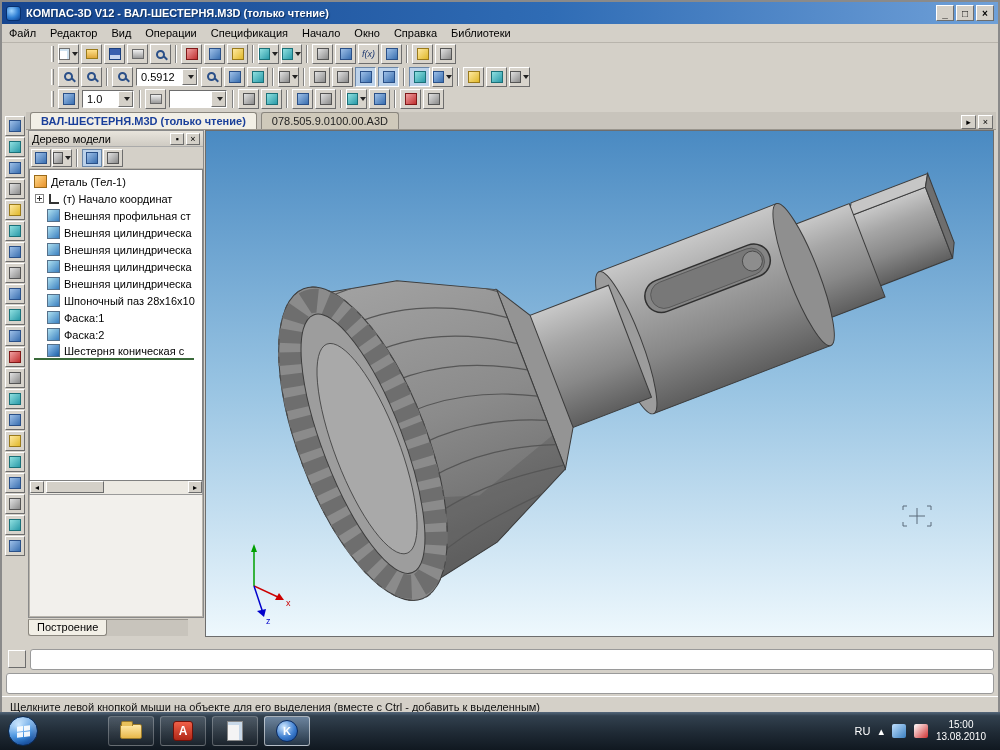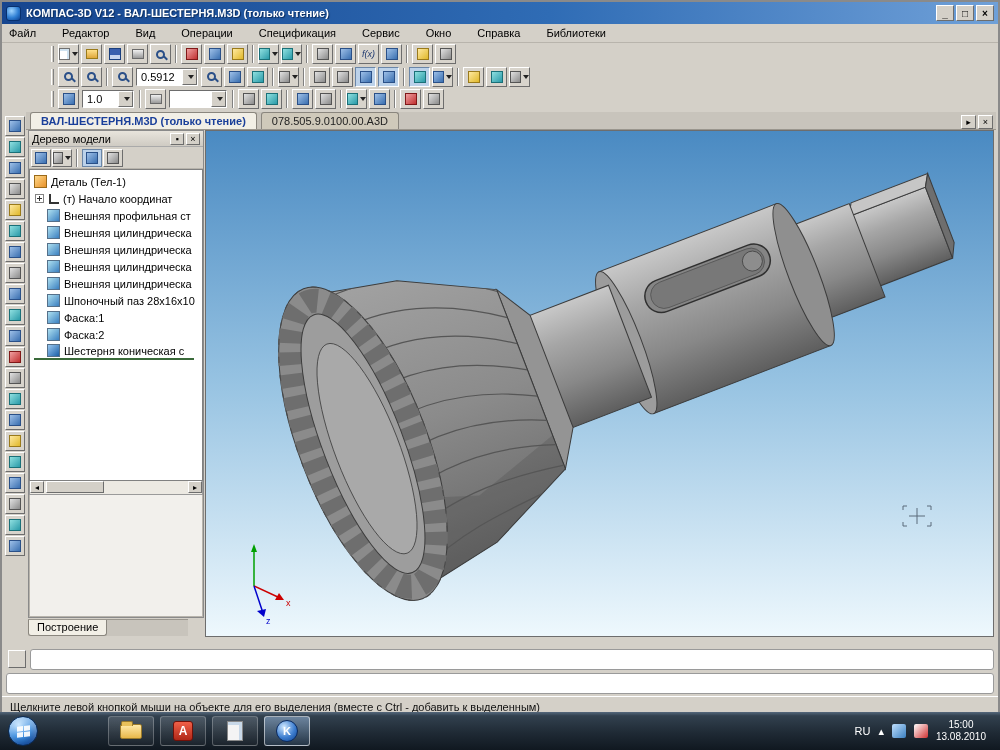--- a/index.html
+++ b/index.html
@@ -17,21 +17,21 @@
     display:flex; align-items:center; padding:0 4px; color:#fff; }
   .app-icon { width:15px; height:15px; border-radius:3px; margin-right:5px;
     background:radial-gradient(circle at 35% 30%, #9fd4ff, #2f7fd4 55%, #0a3f8f);
     border:1px solid #08306e; flex:0 0 auto; }
   .title-text { font-weight:bold; font-size:11px; white-space:nowrap; overflow:hidden; flex:1; text-shadow:1px 1px 1px #0a2a5a; }
   .wbtn { width:18px; height:16px; margin-left:2px; background:#d4d0c8; color:#000;
     display:flex; align-items:center; justify-content:center; font-size:10px; font-weight:bold; }
 
   
   .menubar { position:absolute; left:0; top:22px; right:0; height:19px; background:#d4d0c8;
-    display:flex; align-items:center; border-bottom:1px solid #b8b4ac;gap:12px; }
+    display:flex; align-items:center; border-bottom:1px solid #b8b4ac; }
   .menu-item { padding:2px 7px; cursor:default; }
 
   
   .toolbar { position:absolute; left:0; right:0; background:#d4d0c8; display:flex; align-items:center; padding-left:2px;margin-left:44px; }
   .grip { width:3px; height:16px; margin:0 3px; border-left:1px solid #fff; border-right:1px solid #808080; }
   .tbtn { width:21px; height:20px; margin:0 1px; background:#d8d4cc; display:flex; align-items:center; justify-content:center; position:relative; }
   .tbtn.pressed { background:#bcd2ea; border-top:1px solid #6a86a8; border-left:1px solid #6a86a8; border-right:1px solid #fff; border-bottom:1px solid #fff; }
   .tbtn .txt { font-size:9px; font-style:italic; color:#203a70; }
   .sep { width:2px; height:18px; margin:0 3px; border-left:1px solid #808080; border-right:1px solid #fff; }
   .dd { width:0; height:0; border-left:3px solid transparent; border-right:3px solid transparent; border-top:4px solid #222; margin-left:2px; }
@@ -150,21 +150,21 @@
     <span class="wbtn raised">□</span>
     <span class="wbtn raised">×</span>
   </div>
 
   <div class="menubar">
     <span class="menu-item">Файл</span>
     <span class="menu-item">Редактор</span>
     <span class="menu-item">Вид</span>
     <span class="menu-item">Операции</span>
     <span class="menu-item">Спецификация</span>
-    <span class="menu-item">Сервис</span>
+    <span class="menu-item">Начало</span>
     <span class="menu-item">Окно</span>
     <span class="menu-item">Справка</span>
     <span class="menu-item">Библиотеки</span>
   </div>
 
   <div class="toolbar" style="top:41px; height:22px;">
     <span class="grip"></span>
     <span class="tbtn raised">
         <i class="g page"></i>
         <i class="dd"></i>

